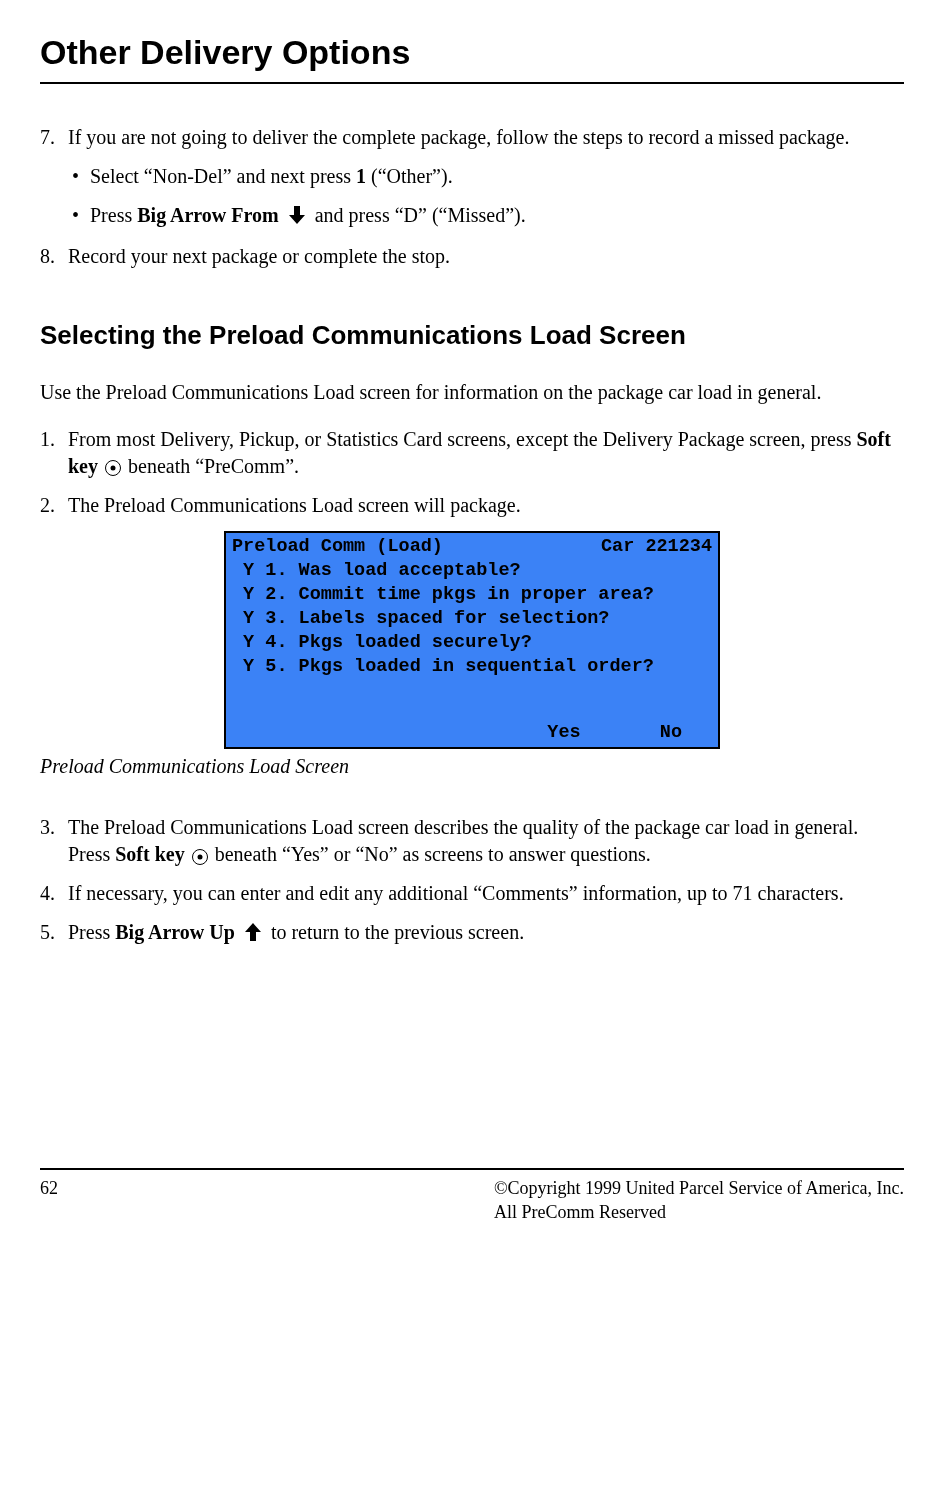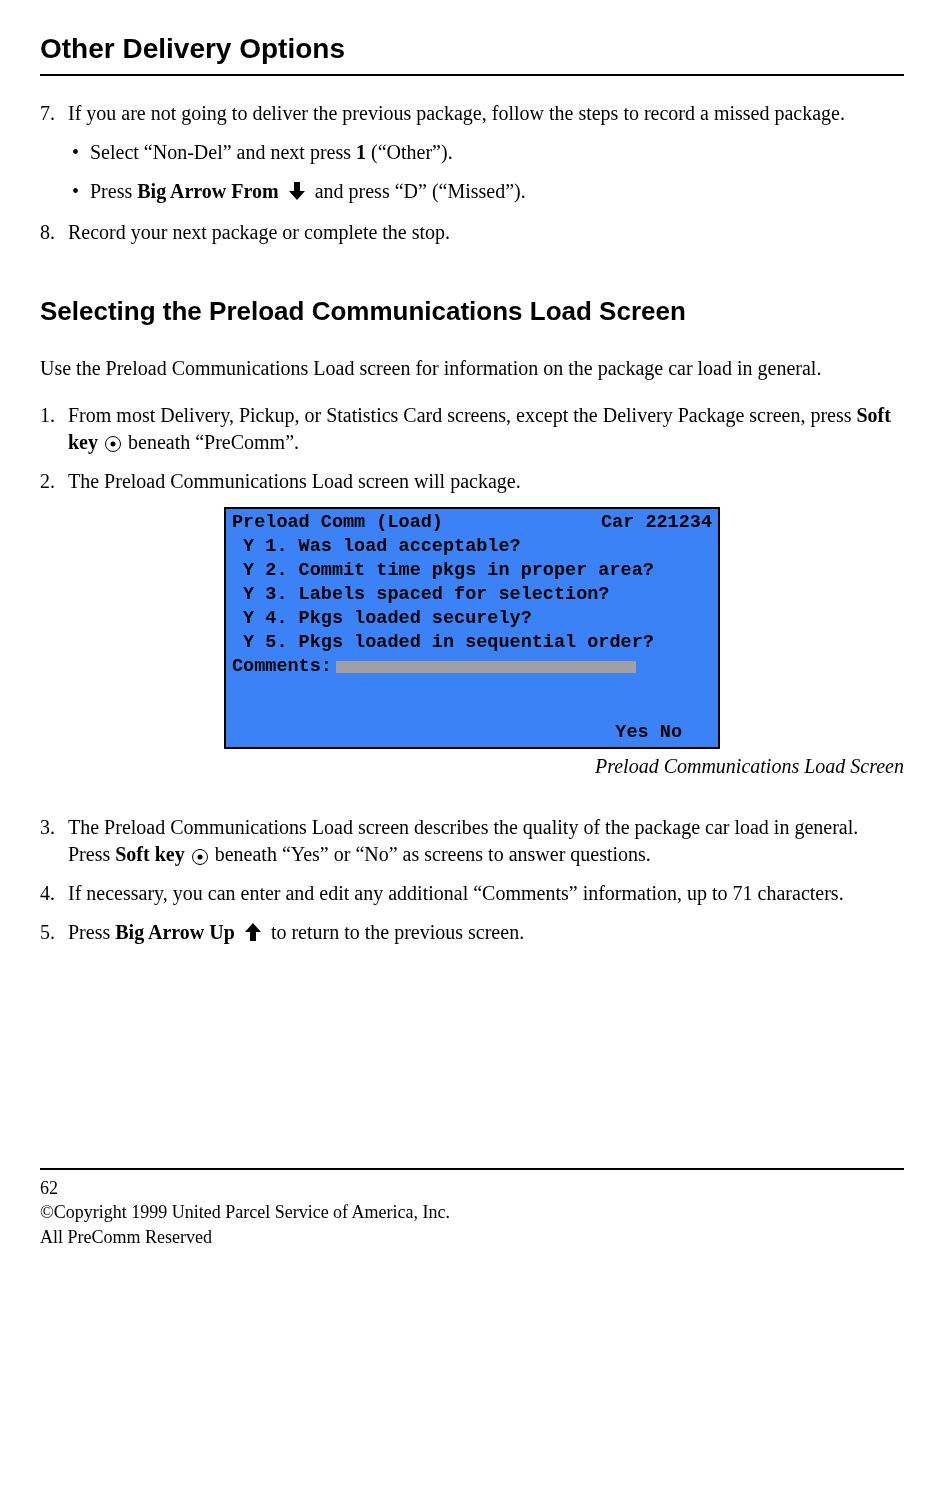--- a/index.html
+++ b/index.html
@@ -7,24 +7,24 @@
   font-size: 20px;
   margin: 0;
   padding: 30px 40px 20px 40px;
   color: #000;
   background: #fff;
   line-height: 1.35;
 }
 .page-header {
   font-family: Arial, Helvetica, sans-serif;
   font-weight: bold;
-  font-size: 28px;
+  font-size: 34px;
   border-bottom: 2px solid #000;
   padding-bottom: 6px;
-  margin-bottom: 24px;
+  margin-bottom: 40px;
 }
 .num-item {
   display: flex;
   margin: 12px 0;
 }
 .num {
   min-width: 28px;
 }
 .bullet-item {
   display: flex;
@@ -92,45 +92,44 @@
   background: #a0a0a0;
   height: 12px;
   width: 300px;
   margin-left: 4px;
 }
 .yesno-row {
   text-align: right;
   padding-right: 30px;
   margin-top: 42px;
 }
-.yesno-row span:first-child { }
+.yesno-row span:first-child { margin-right: 68px; }
 .caption {
-  text-align: right;
+  text-align: left;
   font-style: italic;
   margin: 4px 0 34px 0;
 }
 .footer {
   border-top: 2px solid #000;
   margin-top: 220px;
   display: flex;
   justify-content: space-between;
   font-size: 18px;
   padding-top: 6px;
-  flex-direction: column;
 }
 .footer-right { }
 </style>
 </head>
 <body>
 
 <div class="page-header">Other Delivery Options</div>
 
 <div class="num-item">
   <div class="num">7.</div>
-  <div>If you are not going to deliver the previous package, follow the steps to record a missed package.</div>
+  <div>If you are not going to deliver the complete package, follow the steps to record a missed package.</div>
 </div>
 
 <div class="bullet-item">
   <div class="bullet">•</div>
   <div>
     <span>Select “Non-Del” and next press </span><span class="b">1</span><span> (“Other”).</span>
   </div>
 </div>
 
 <div class="bullet-item">
@@ -170,24 +169,20 @@
 <div class="screen-box">
   <div class="screen-title-row">
     <span>Preload Comm (Load)</span>
     <span>Car 221234</span>
   </div>
   <div class="screen-line"> Y 1. Was load acceptable?</div>
   <div class="screen-line"> Y 2. Commit time pkgs in proper area?</div>
   <div class="screen-line"> Y 3. Labels spaced for selection?</div>
   <div class="screen-line"> Y 4. Pkgs loaded securely?</div>
   <div class="screen-line"> Y 5. Pkgs loaded in sequential order?</div>
-  <div class="comments-row">
-    <span>Comments:</span>
-    <span class="comments-field"></span>
-  </div>
   <div class="yesno-row">
     <span>Yes</span>
     <span>No</span>
   </div>
 </div>
 
 <div class="caption">Preload Communications Load Screen</div>
 
 <div class="num-item">
   <div class="num">3.</div>

